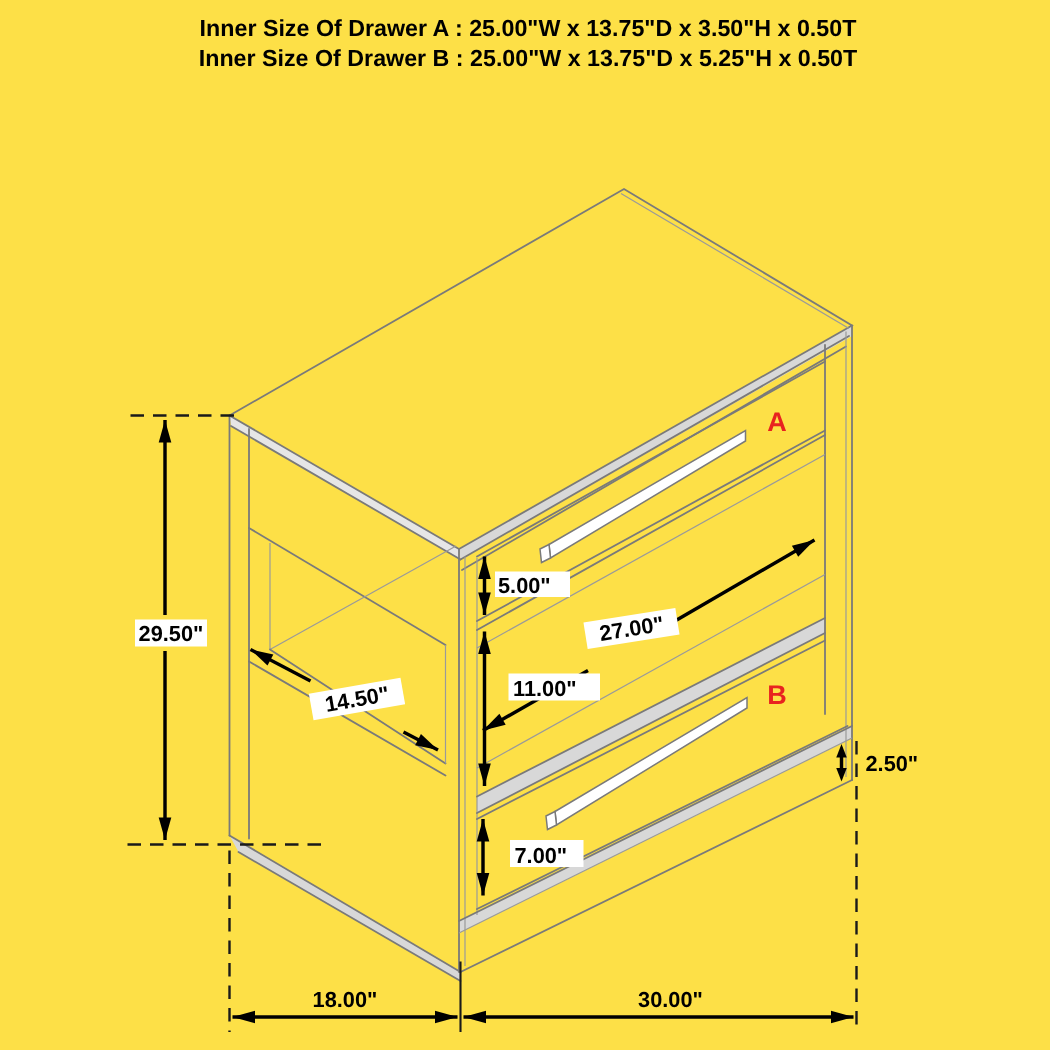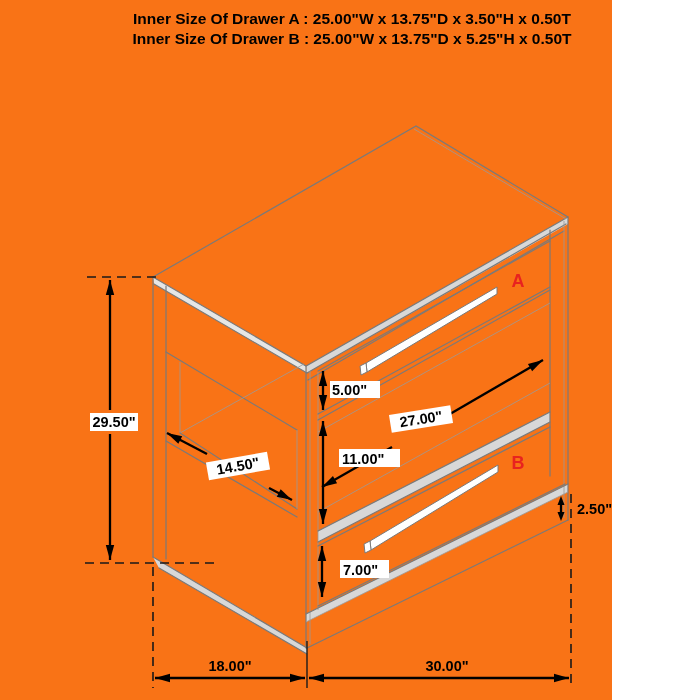--- a/index.html
+++ b/index.html
@@ -1,16 +1,16 @@
 <!DOCTYPE html>
 <html><head>
 <meta charset="utf-8">
 <style>
   html,body{margin:0;padding:0;background:#fff;}
-  .stage{position:relative;width:612px;height:700px;background:#f97316;overflow:hidden;}
+  .stage{position:relative;width:700px;height:700px;background:#fde047;overflow:hidden;}
   svg{display:block;}
   text{font-family:"Liberation Sans","DejaVu Sans",sans-serif;}
   .hdr{font-size:15.5px;font-weight:700;fill:#000;}
   .dim{font-size:14.5px;font-weight:700;fill:#000;}
   .redlbl{font-size:18px;font-weight:700;fill:#e8231f;}
   .cab{stroke:#7a7a7a;stroke-width:1.2;fill:none;stroke-linecap:round;}
   .cabthin{stroke:#9a9a9a;stroke-width:0.8;fill:none;}
   .band{fill:#d8d8d8;stroke:none;}
   .bandlt{fill:#e6e6e6;stroke:none;}
   .handle{fill:#ffffff;stroke:#7a7a7a;stroke-width:1;}

